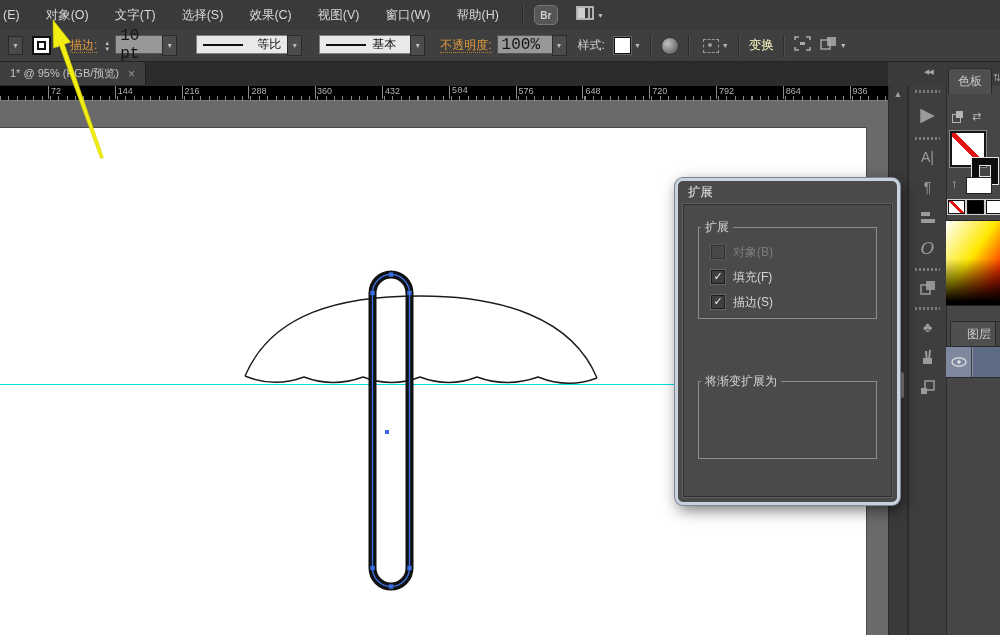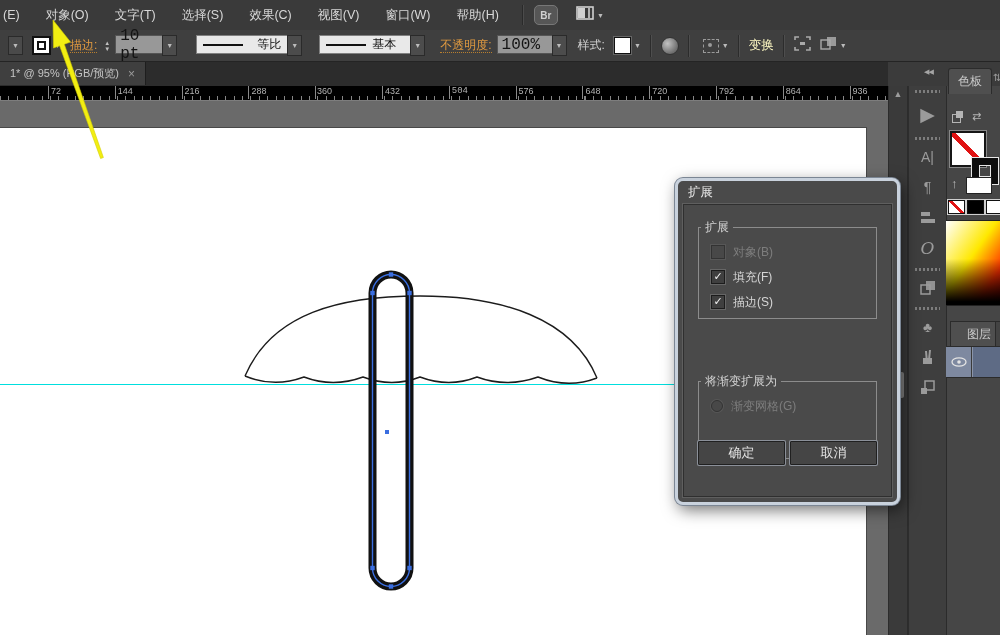--- a/index.html
+++ b/index.html
@@ -392,30 +392,22 @@
             </div>
             <div class="opt-row">
               <span class="cb-box">✓</span>
               <span>描边(S)</span>
             </div>
           </div>
       </fieldset>
       <fieldset class="grp" id="grp2">
         <legend>将渐变扩展为</legend>
         <div id="gradient-options">
-            <div class="opt-row disabled">
-              <span class="rd-circle"></span>
-              <span>渐变网格(G)</span>
-            </div>
           </div>
       </fieldset>
-      <div class="dlg-buttons">
-        <button class="dlg-btn">确定</button>
-        <button class="dlg-btn">取消</button>
-      </div>
     </div>
   </div>
 
   <svg id="arrow-svg" width="1000" height="635" viewBox="0 0 1000 635">
     <polygon points="53,20 70.5,42 64.3,44.2 103.4,157.5 100.6,158.5 59.6,45.8 53.5,48" fill="#f2ee12" stroke="#d3cf00" stroke-width="0.6"></polygon>
   </svg>
 
 </div>
 
 </body></html>

